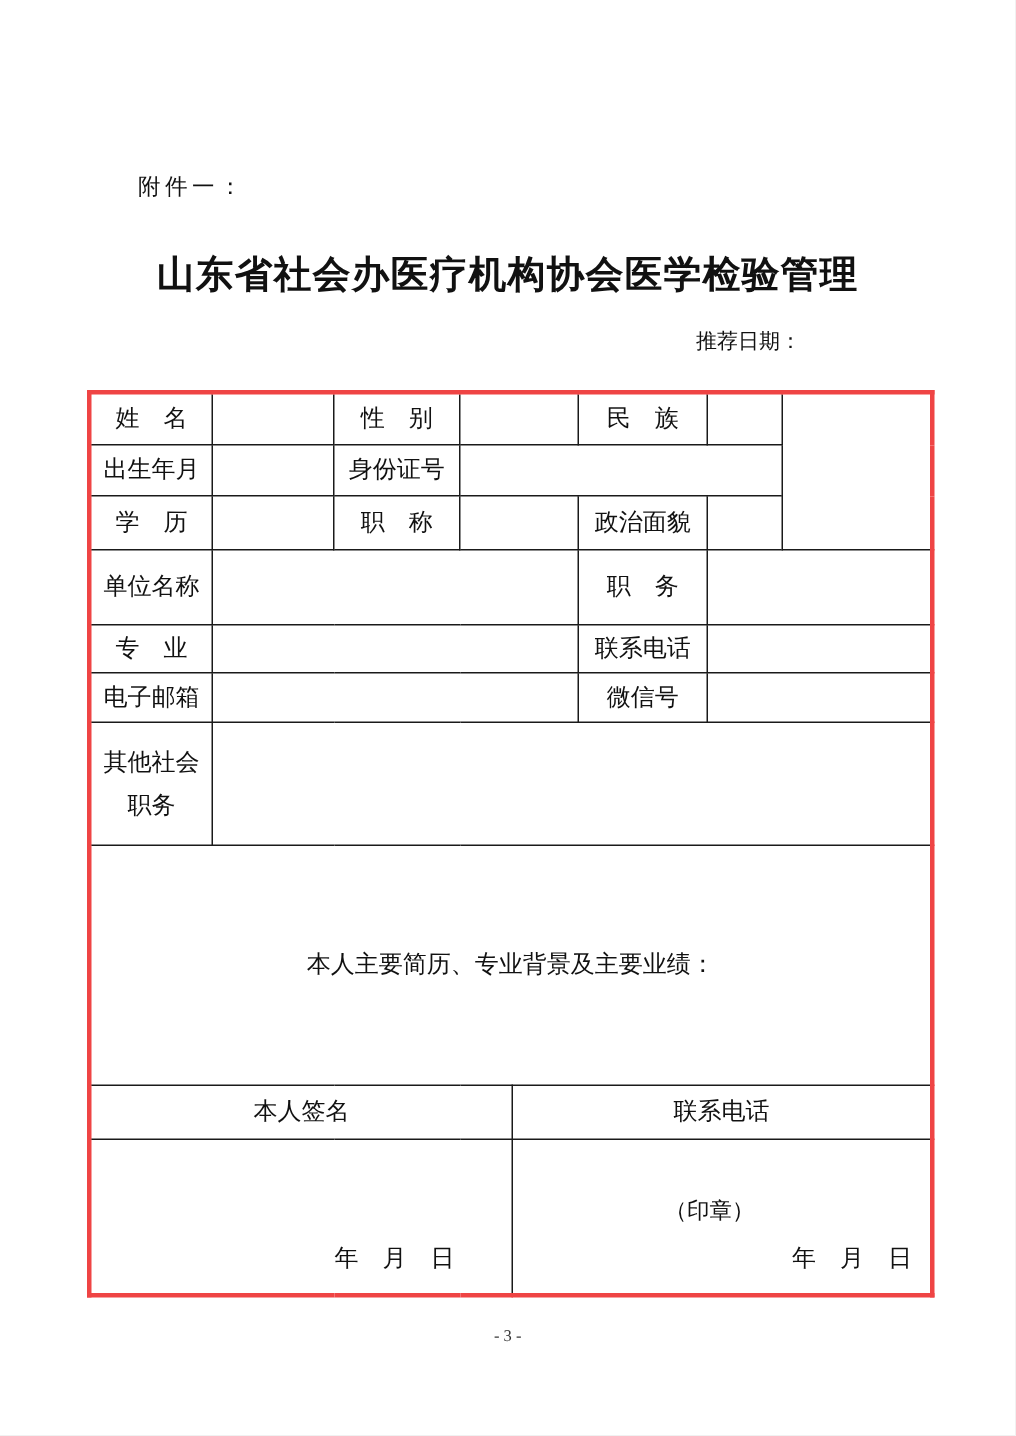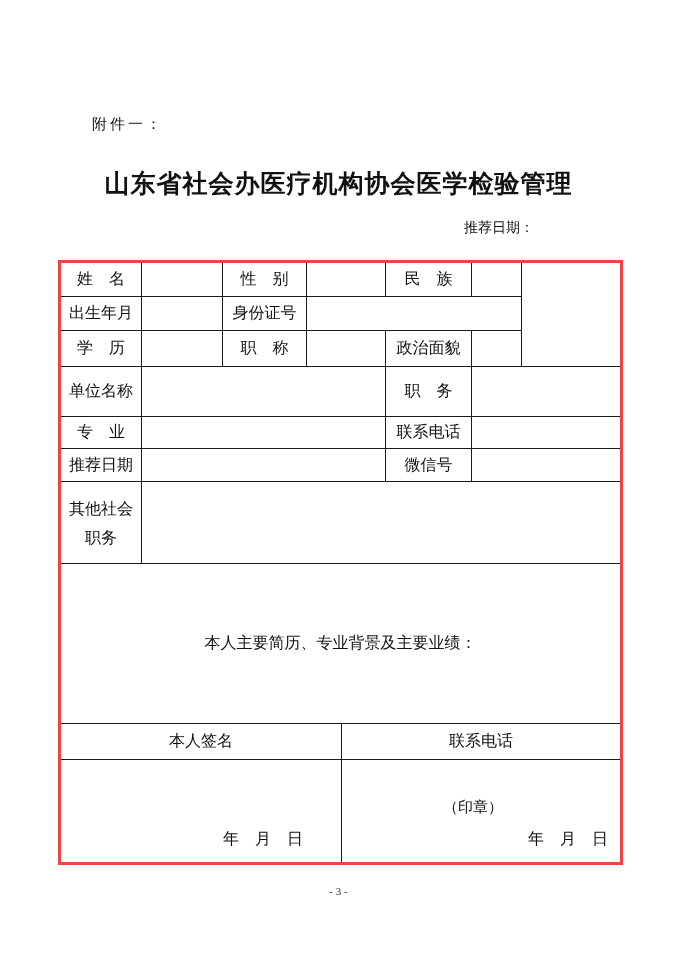--- a/index.html
+++ b/index.html
@@ -156,21 +156,21 @@
         <td>职　务</td>
         <td colspan="2"></td>
       </tr>
       <tr style="height:32px">
         <td>专　业</td>
         <td colspan="4"></td>
         <td>联系电话</td>
         <td colspan="2"></td>
       </tr>
       <tr style="height:33px">
-        <td>推荐日期</td>
+        <td>电子邮箱</td>
         <td colspan="4"></td>
         <td>微信号</td>
         <td colspan="2"></td>
       </tr>
       <tr style="height:82px">
         <td class="two-line-label">
           <div>其他社会</div>
           <div>职务</div>
         </td>
         <td colspan="7"></td>

